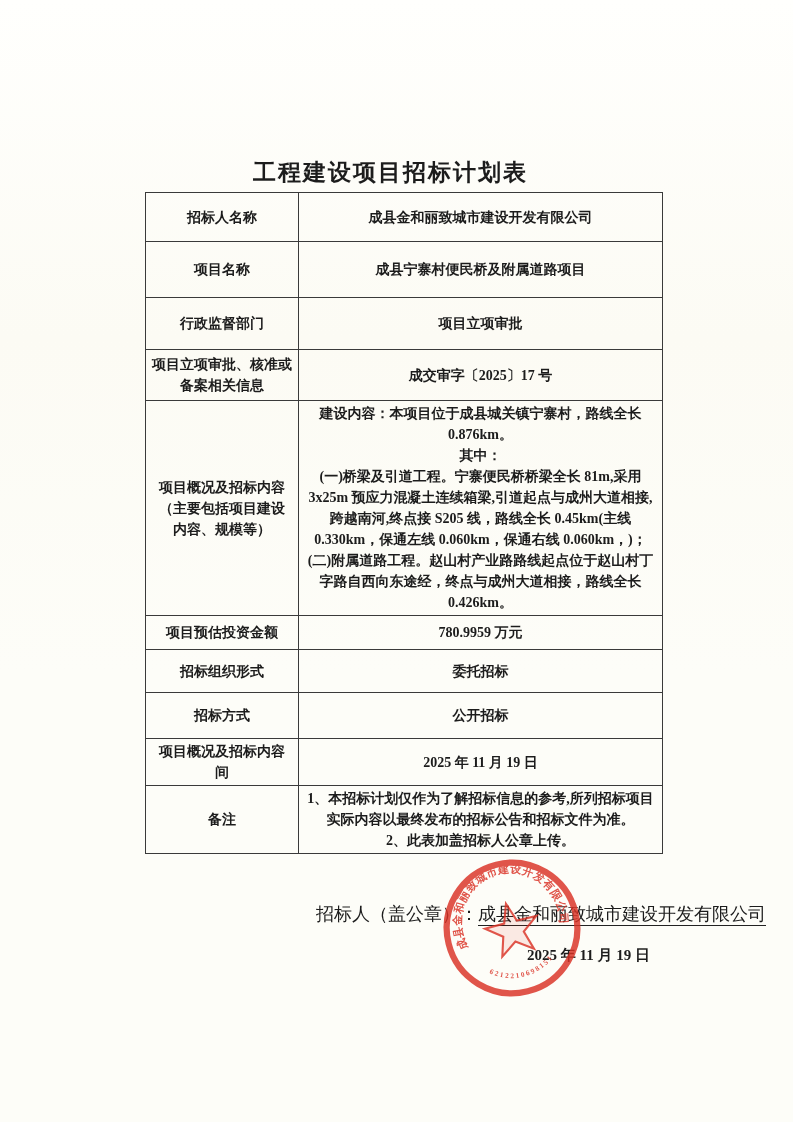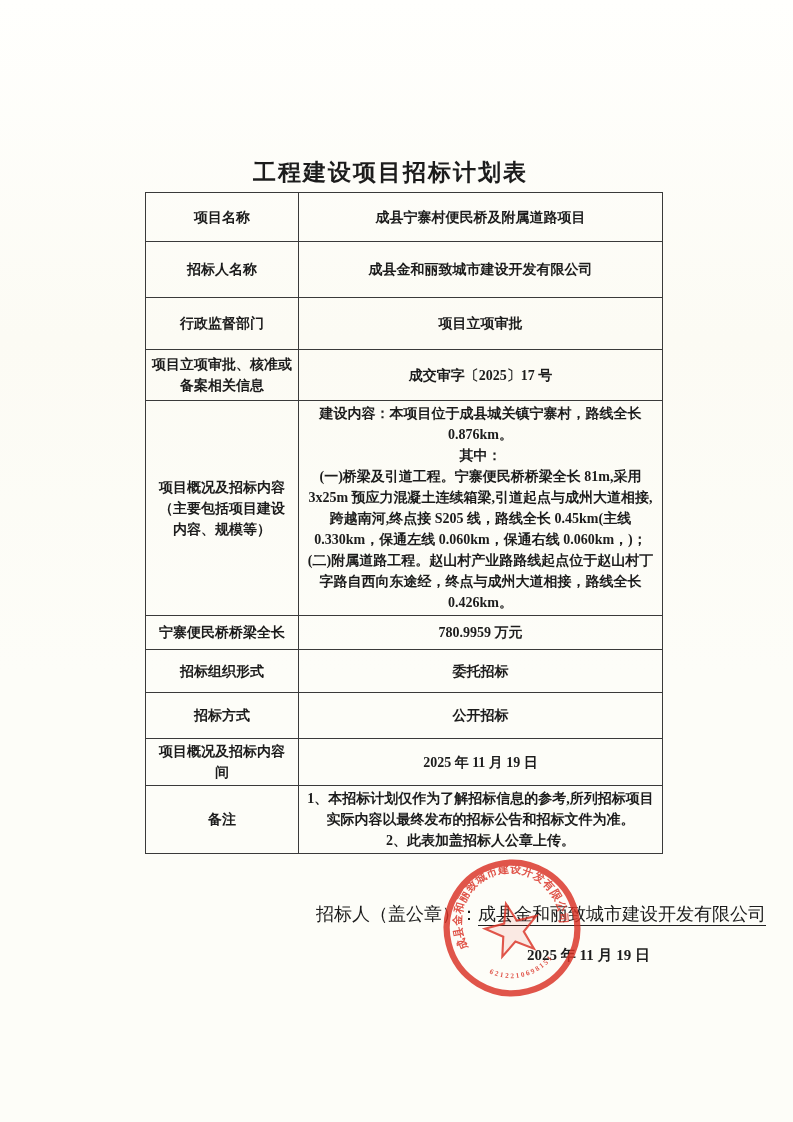--- a/index.html
+++ b/index.html
@@ -87,27 +87,27 @@
 </head>
 <body>
 
 <div class="paper"></div>
 
 <div class="page-title">工程建设项目招标计划表</div>
 
 <table class="form">
   <tbody>
   <tr>
-    <td class="label-cell">项目名称</td>
-    <td class="value-cell">成县宁寨村便民桥及附属道路项目</td>
+    <td class="label-cell">招标人名称</td>
+    <td class="value-cell">成县金和丽致城市建设开发有限公司</td>
   </tr>
 
   <tr>
-    <td class="label-cell">招标人名称</td>
-    <td class="value-cell">成县金和丽致城市建设开发有限公司</td>
+    <td class="label-cell">项目名称</td>
+    <td class="value-cell">成县宁寨村便民桥及附属道路项目</td>
   </tr>
 
   <tr>
     <td class="label-cell">行政监督部门</td>
     <td class="value-cell">项目立项审批</td>
   </tr>
 
   <tr>
     <td class="label-cell">项目立项审批、核准或
 备案相关信息</td>
@@ -119,21 +119,21 @@
 （主要包括项目建设
 内容、规模等）</td>
     <td class="value-cell value-left">建设内容：本项目位于成县城关镇宁寨村，路线全长 0.876km。
 其中：
 (一)桥梁及引道工程。宁寨便民桥桥梁全长 81m,采用 3x25m 预应力混凝土连续箱梁,引道起点与成州大道相接,跨越南河,终点接 S205 线，路线全长 0.45km(主线 0.330km，保通左线 0.060km，保通右线 0.060km，)；
 (二)附属道路工程。赵山村产业路路线起点位于赵山村丁字路自西向东途经，终点与成州大道相接，路线全长 0.426km。</td>
   </tr>
 
 
   <tr>
-    <td class="label-cell">宁寨便民桥桥梁全长</td>
+    <td class="label-cell">项目预估投资金额</td>
     <td class="value-cell">780.9959 万元</td>
   </tr>
 
   <tr>
     <td class="label-cell">招标组织形式</td>
     <td class="value-cell">委托招标</td>
   </tr>
 
   <tr>
     <td class="label-cell">招标方式</td>

